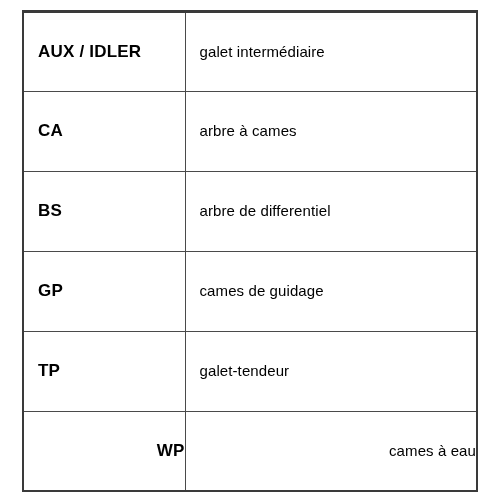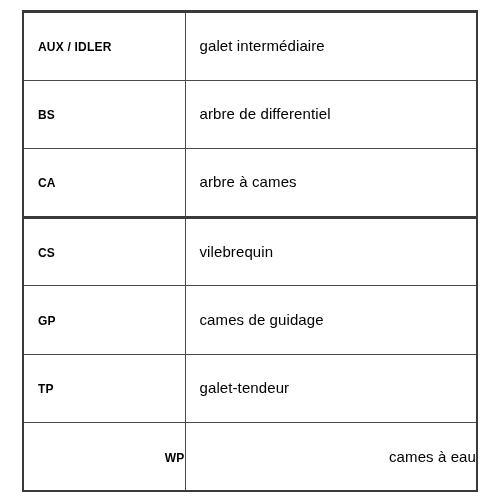--- a/index.html
+++ b/index.html
@@ -59,21 +59,21 @@
     text-align: right;
   }
 
   
   table.glossary tr.group-start td {
     border-top: 3px solid #3a3a3a;
   }
 
   .abbr-text {
     font-weight: bold;
-    font-size: 12px;
+    font-size: 17px;
     letter-spacing: 0.2px;
     white-space: nowrap;
   }
 
   .desc-text {
     font-weight: normal;
     font-size: 15px;
     letter-spacing: 0.1px;
     white-space: nowrap;
   }
@@ -97,44 +97,36 @@
         <td class="cell-abbr">
           <span class="abbr-text">AUX / IDLER</span>
         </td>
         <td class="cell-desc">
           <span class="desc-text">galet intermédiaire</span>
         </td>
       </tr>
 
       <tr>
         <td class="cell-abbr">
+          <span class="abbr-text">CA</span>
+        </td>
+        <td class="cell-desc">
+          <span class="desc-text">arbre à cames</span>
+        </td>
+      </tr>
+
+      <tr>
+        <td class="cell-abbr">
           <span class="abbr-text">BS</span>
         </td>
         <td class="cell-desc">
           <span class="desc-text">arbre de differentiel</span>
         </td>
       </tr>
 
-      <tr>
-        <td class="cell-abbr">
-          <span class="abbr-text">CA</span>
-        </td>
-        <td class="cell-desc">
-          <span class="desc-text">arbre à cames</span>
-        </td>
-      </tr>
-
-      <tr class="group-start">
-        <td class="cell-abbr">
-          <span class="abbr-text">CS</span>
-        </td>
-        <td class="cell-desc">
-          <span class="desc-text">vilebrequin</span>
-        </td>
-      </tr>
 
       <tr>
         <td class="cell-abbr">
           <span class="abbr-text">GP</span>
         </td>
         <td class="cell-desc">
           <span class="desc-text">cames de guidage</span>
         </td>
       </tr>
 

